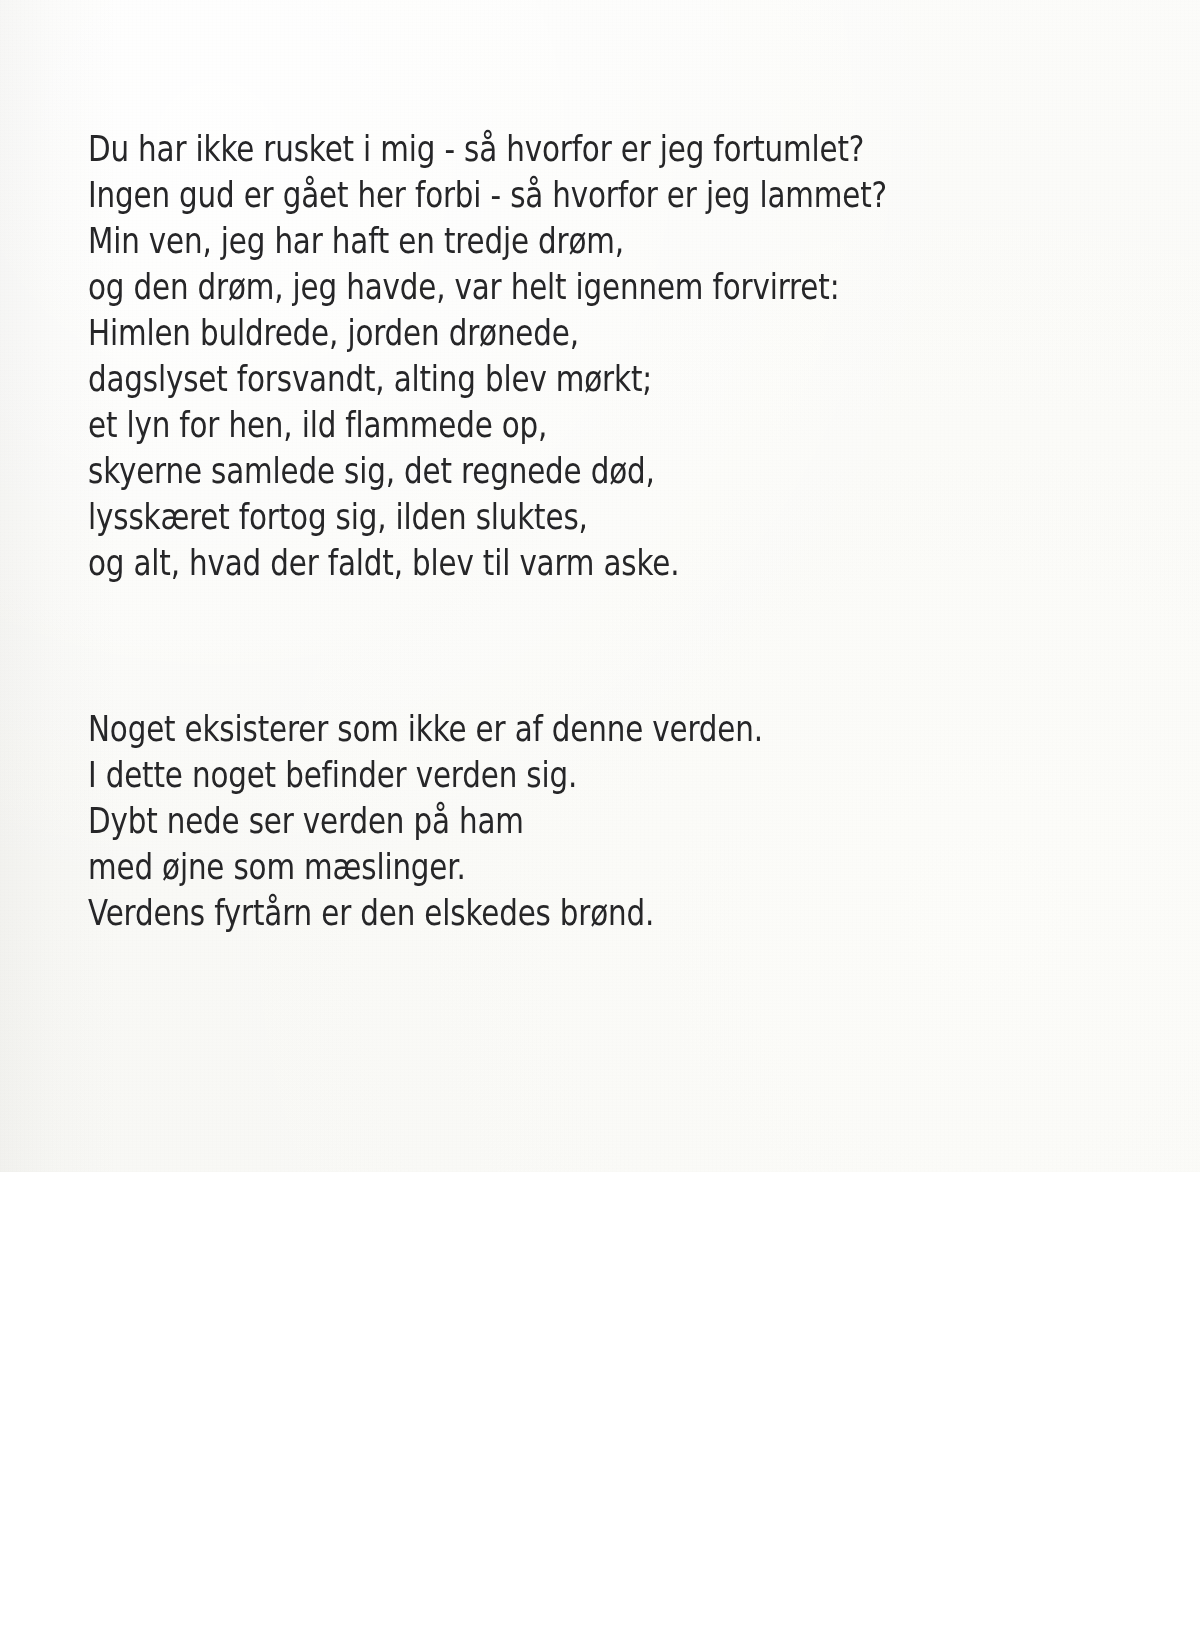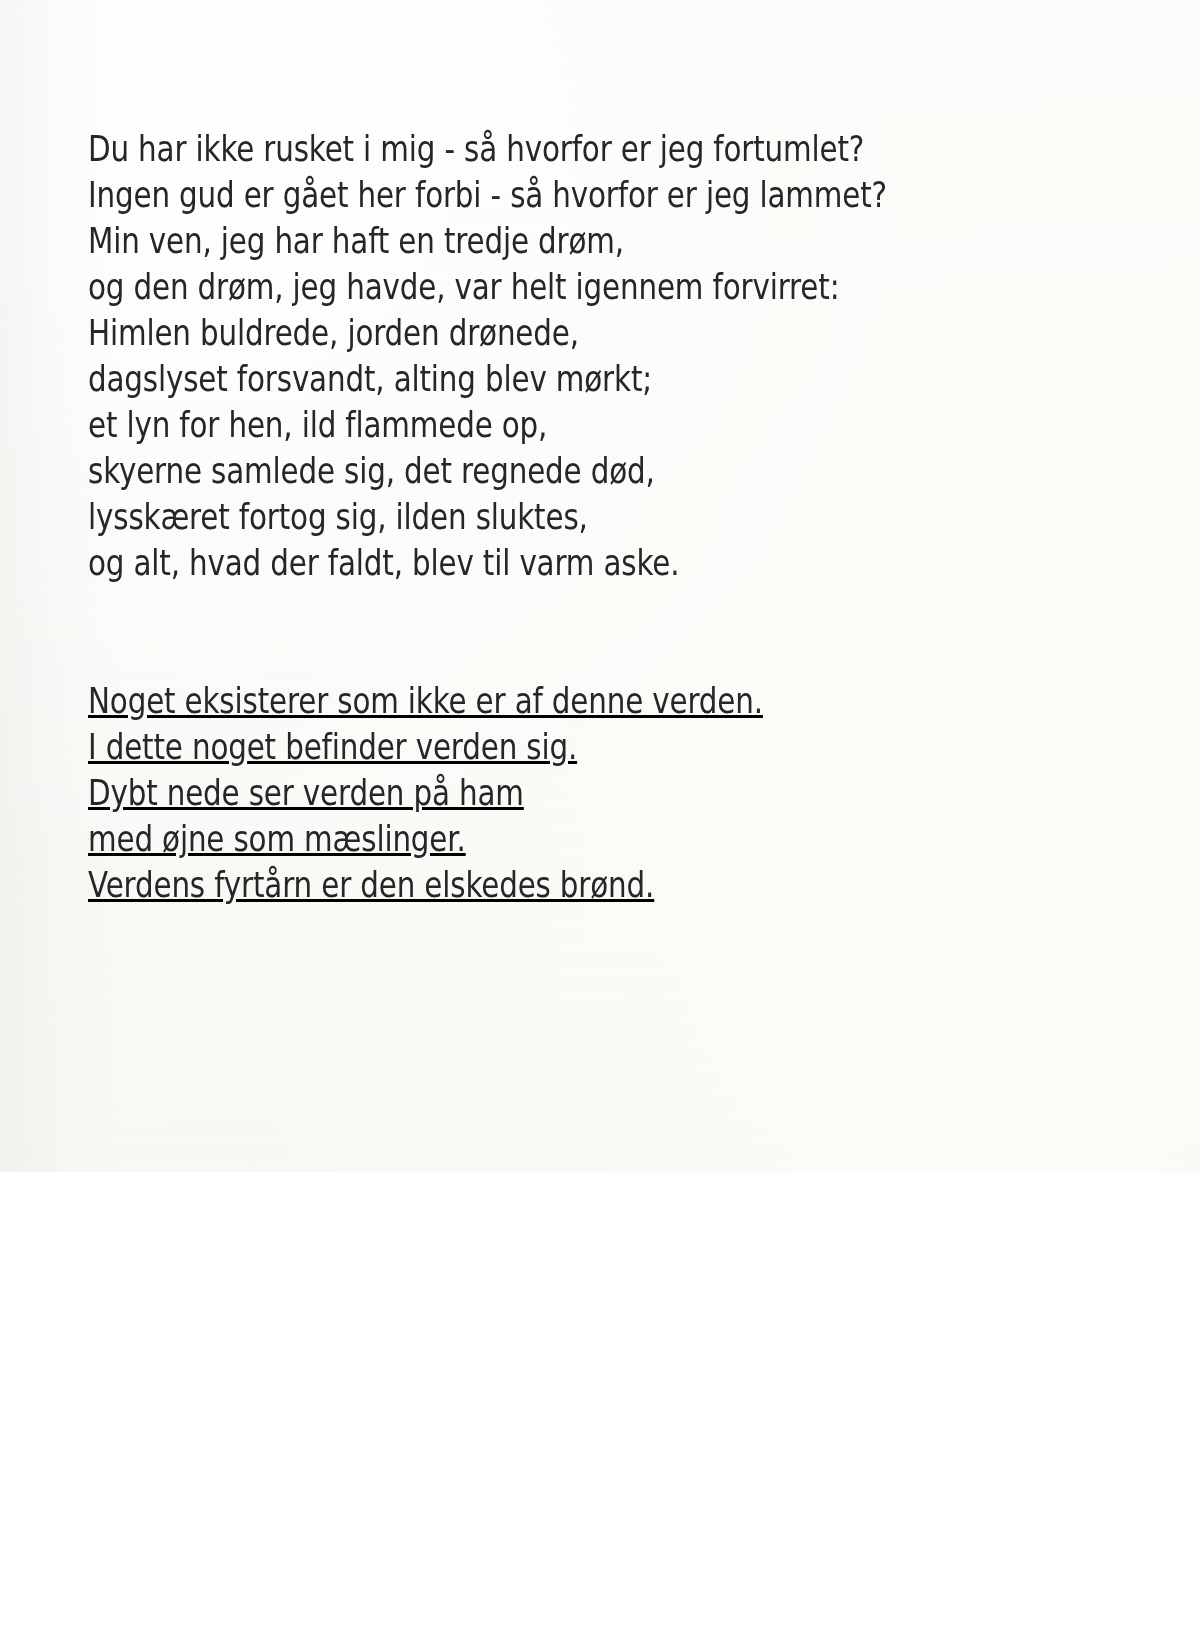--- a/index.html
+++ b/index.html
@@ -51,22 +51,21 @@
     left: 88px;
     top: 126px;
     width: 1020px;
   }
 
   .stanza {
     margin: 0;
   }
 
   .stanza + .stanza {
-    margin-top: 92px;
-    text-decoration: underline;
+    margin-top: 120px;
   }
 
   .line {
     display: block;
     font-family: "DejaVu Sans", "Liberation Sans", sans-serif;
     font-size: 35px;
     line-height: 46px;
     font-weight: 400;
     letter-spacing: -0.2px;
     color: #262628;

